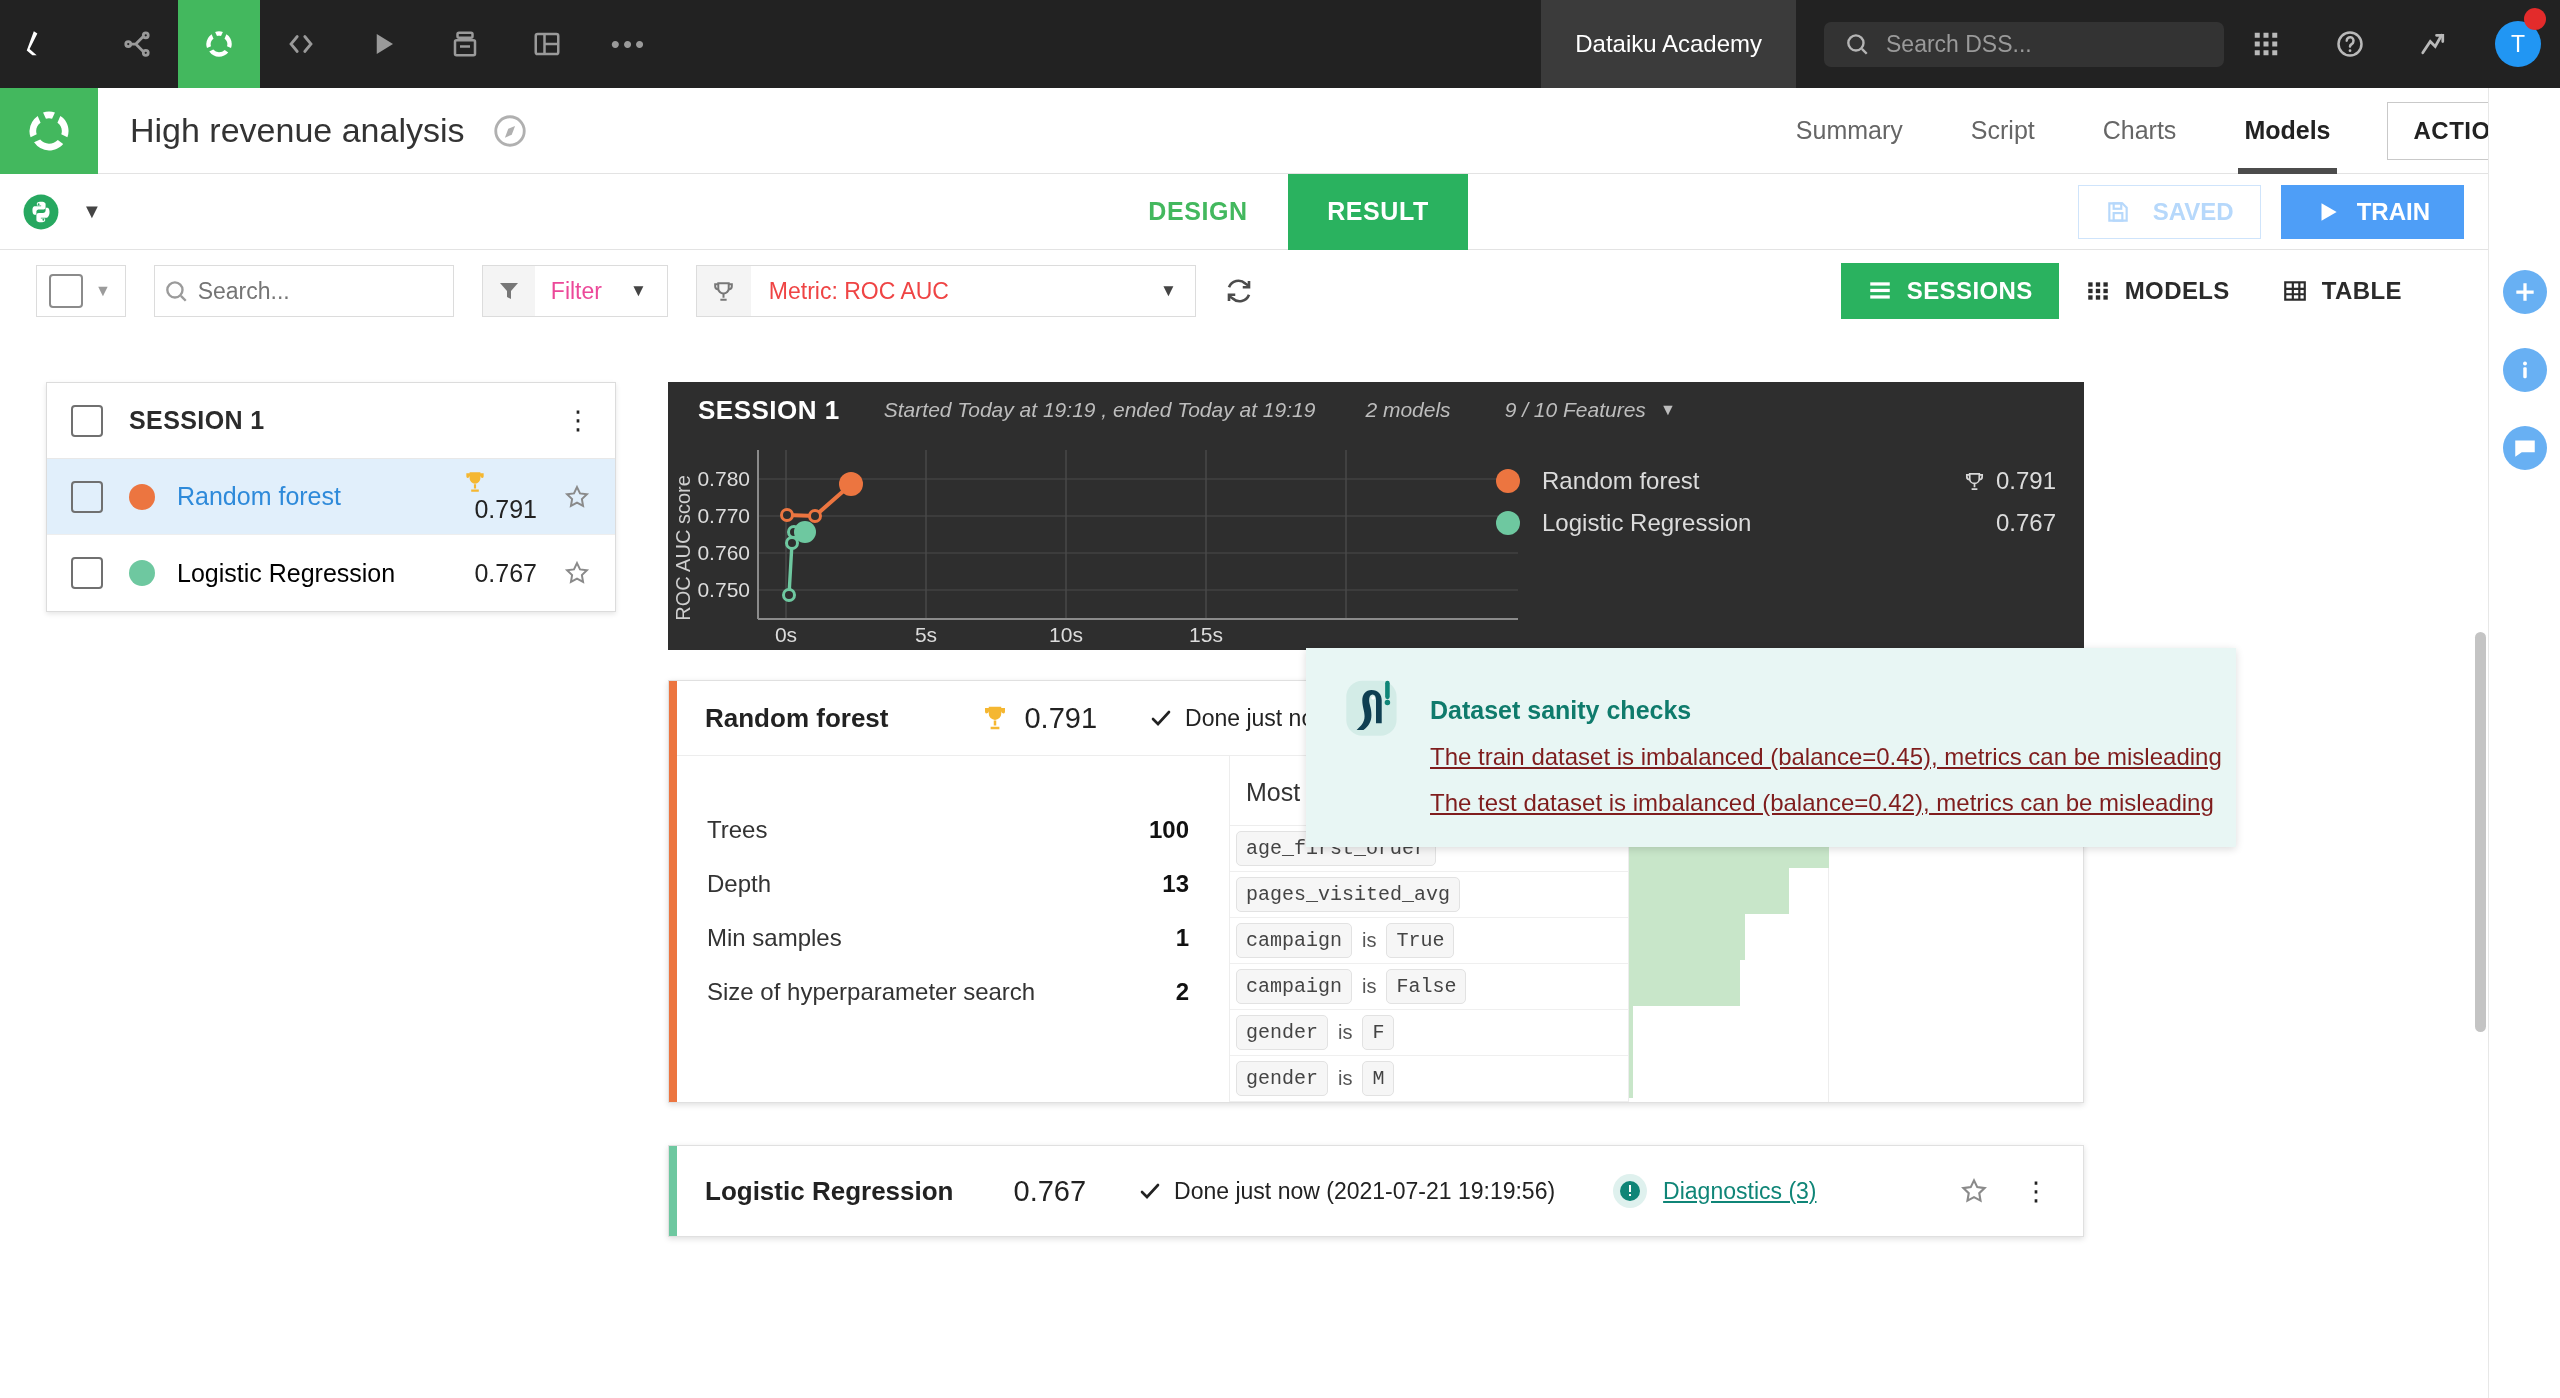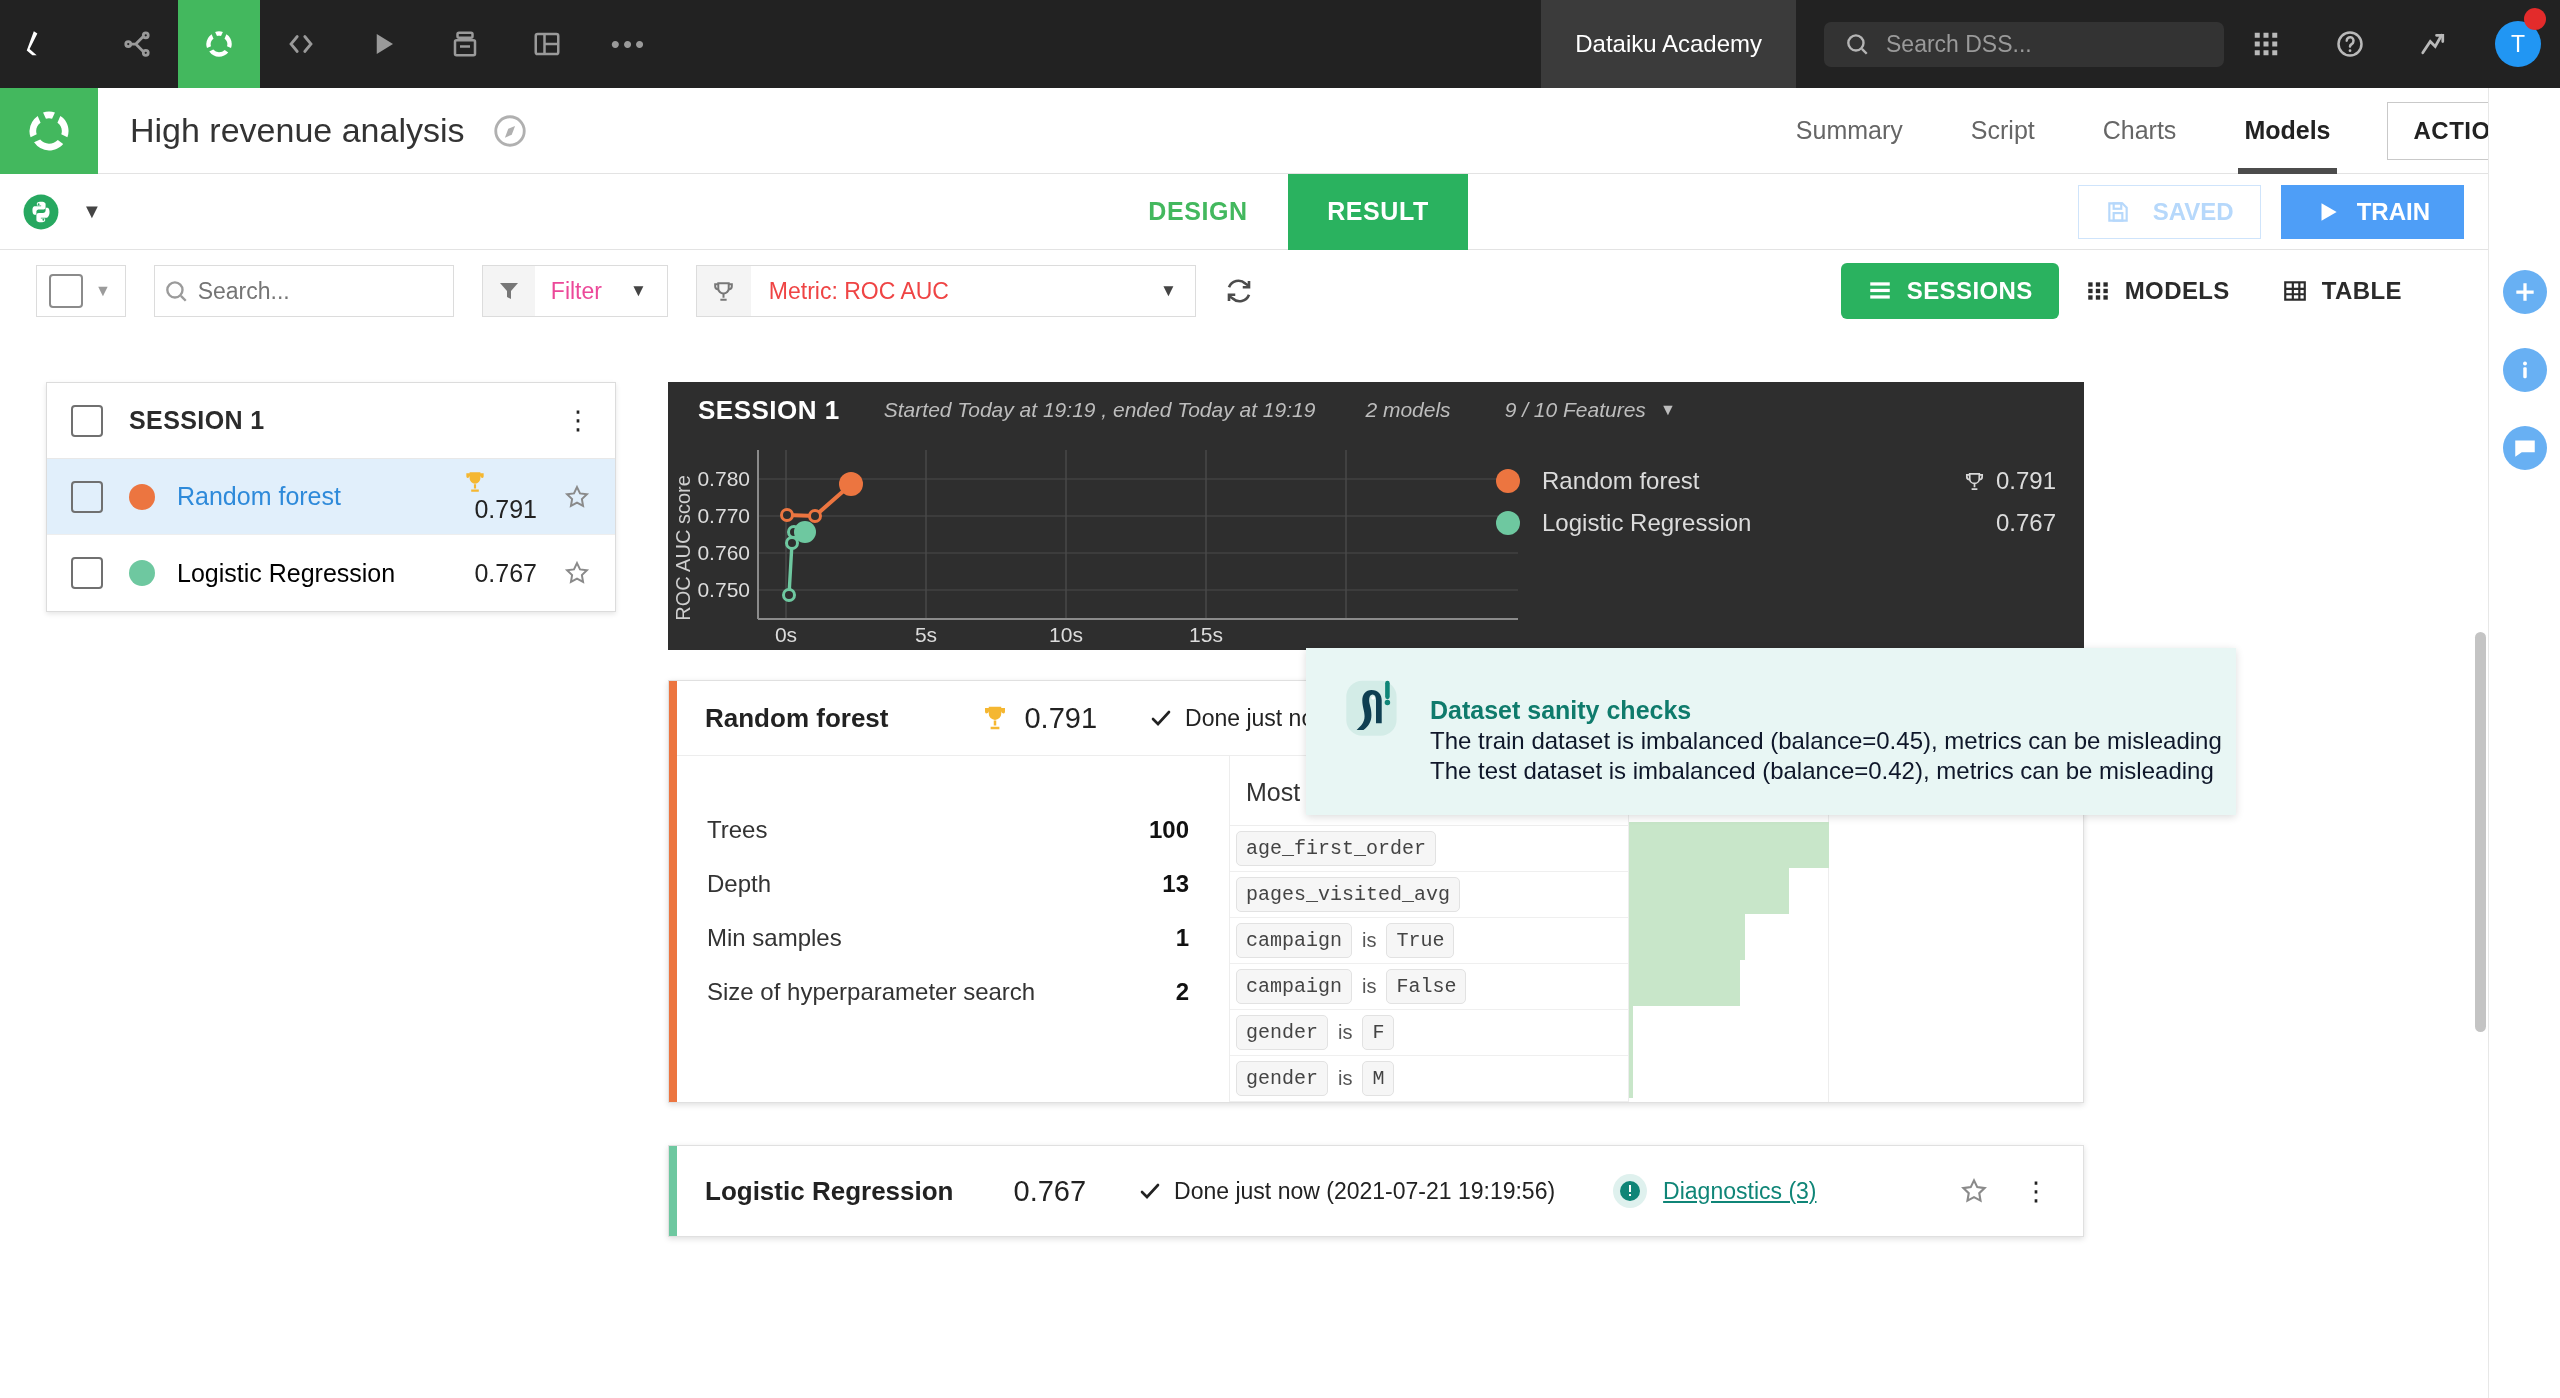--- a/index.html
+++ b/index.html
@@ -88,21 +88,21 @@
   .filterbox .lb{ font-size:23px;color:#ec4899;padding:0 28px 0 16px;}
   .filterbox .cr{ color:#444;font-size:17px;padding-right:20px;}
   .metricbox{ display:flex;align-items:center;border:1px solid #dcdcdc;height:52px;width:500px;}
   .metricbox .ic{ width:54px;display:flex;align-items:center;justify-content:center;color:#777;background:#f4f4f4;height:100%;}
   .metricbox .lb{ font-size:23px;color:#ef4444;padding-left:18px;}
   .metricbox .cr{ margin-left:auto;color:#444;font-size:17px;padding-right:18px;}
   .refresh{ color:#4c4c4c; }
   .viewtoggle{ margin-left:auto; display:flex; align-items:center; margin-right:96px;}
   .vt{ display:flex;align-items:center;gap:14px; font-size:24px;font-weight:bold;color:#2b2b2b;
      padding:14px 26px; letter-spacing:.4px;}
-  .vt.active{ background:#2ab25f; color:#fff;border-radius:6px;}
+  .vt.active{ background:#2ab25f; color:#fff;}
 
   
   .main{ position:absolute; top:332px; left:0; right:72px; bottom:0; background:#fff; }
 
   
   .sess-card{ position:absolute; left:46px; top:50px; width:570px; background:#fff;
      border:1px solid #dcdcdc; box-shadow:0 2px 5px rgba(0,0,0,.10); }
   .sess-head{ display:flex; align-items:center; height:76px; padding:0 24px; border-bottom:1px solid #e8e8e8;}
   .cbx{ width:32px;height:32px;border:2px solid #707070;border-radius:4px;}
   .sess-head .tt{ font-size:25px; font-weight:bold; color:#2b2b2b; margin-left:26px; letter-spacing:.4px;}
@@ -131,21 +131,21 @@
   .lg-dot{ width:24px;height:24px;border-radius:50%;margin-right:22px;}
   .lg-score{ margin-left:auto; display:flex; align-items:center; gap:10px;}
 
   
   .diag-tip{ position:absolute; left:1306px; top:648px; width:930px; background:#e8f6f4;
      box-shadow:0 2px 8px rgba(0,0,0,.14); padding:26px 34px 30px 34px; z-index:20;}
   .diag-inner{ display:flex; gap:18px; }
   .peng{ width:72px; flex:0 0 72px; position:relative; }
   .diag-txt .h1{ color:#0f7b6c; font-size:25px; font-weight:bold; }
   .diag-txt .h2{ color:#0f7b6c; font-size:25px; font-weight:bold; margin-top:22px;}
-  .diag-txt .l{ color:#0f172a; font-size:24px; margin-top:2px; white-space:nowrap;}
+  .diag-txt .l{ color:#7f1d1d; font-size:24px; margin-top:18px; white-space:nowrap;text-decoration:underline;}
 
   
   .cards{ position:absolute; left:668px; top:348px; right:18px; bottom:0; }
   .mcard{ position:relative; background:#fff; border:1px solid #e0e0e0; box-shadow:0 2px 6px rgba(0,0,0,.13);
      width:1416px; }
   .mcard .bar{ position:absolute; left:0; top:0; bottom:0; width:8px;}
   .mc-head{ display:flex; align-items:center; height:74px; padding-left:36px; }
   .mc-title{ font-size:26px; font-weight:bold; color:#222; }
   .mc-score{ font-size:29px; color:#222; margin-left:92px; display:flex;align-items:center;gap:14px;}
   .mc-done{ font-size:23px; color:#222; margin-left:52px; display:flex;align-items:center;gap:12px;}

